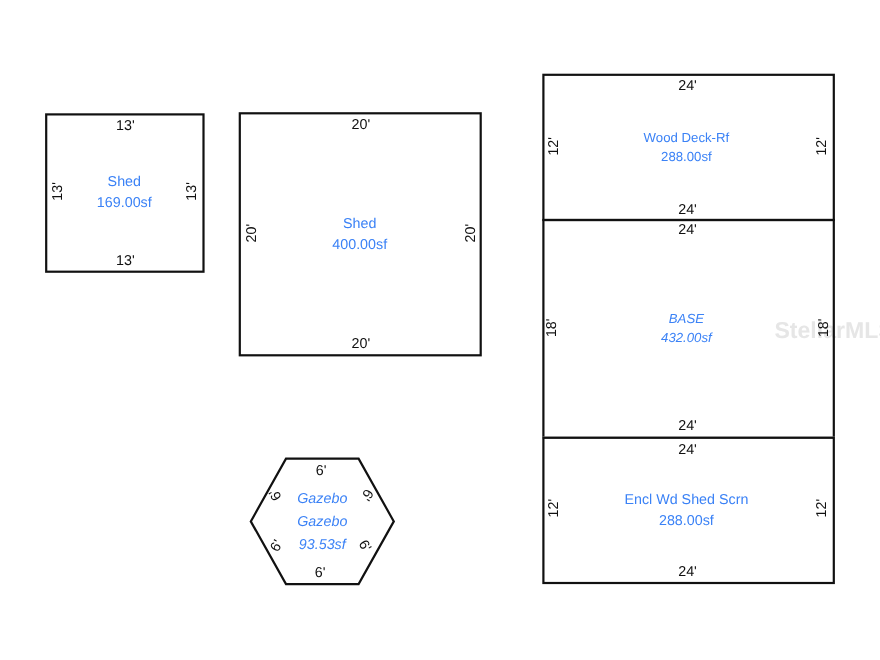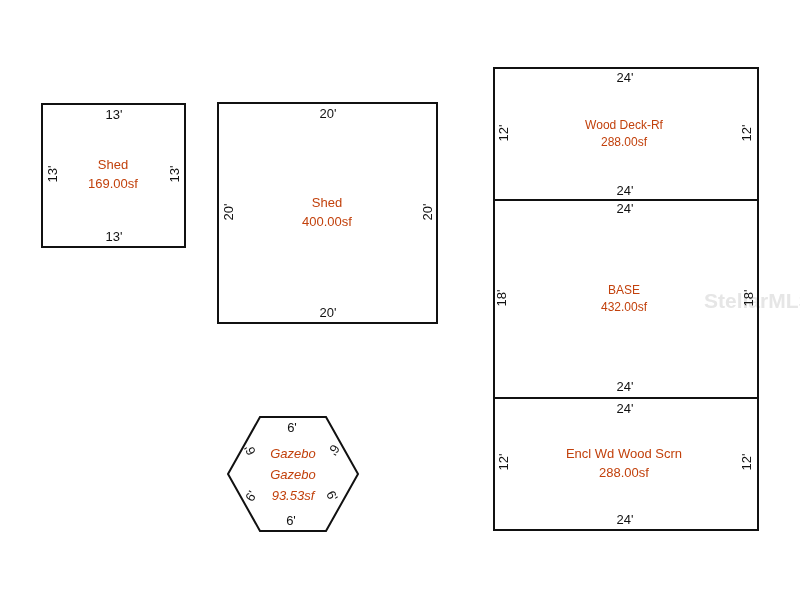--- a/index.html
+++ b/index.html
@@ -4,21 +4,21 @@
 <style>
   html, body { margin: 0; padding: 0; background: #ffffff; }
   body { width: 800px; height: 600px; position: relative; overflow: hidden;
          font-family: "Liberation Sans", sans-serif; color: #111; }
   .shape { position: absolute; box-sizing: border-box; border: 2px solid #111; background: #fff; }
   .lbl { position: absolute; font-size: 13px; line-height: 15px; white-space: nowrap;
          transform: translate(-50%, -50%); color: #111; }
   .lbl.rotL { transform: translate(-50%, -50%) rotate(-90deg); }
   .lbl.rotR { transform: translate(-50%, -50%) rotate(-90deg); }
   .center { position: absolute; text-align: center; transform: translate(-50%, -50%);
-            font-size: 13px; line-height: 19px; color: #c2410c; white-space: nowrap; }
+            font-size: 13px; line-height: 19px; color: #3b82f6; white-space: nowrap; }
   .center.small { font-size: 12px; line-height: 17px; }
   .watermark { position: absolute; left: 704px; top: 289px; font-size: 21px; font-weight: bold;
                color: #e6e6e6; letter-spacing: 0px; white-space: nowrap; z-index: 0; }
   .abs { position: absolute; }
 </style>
 </head>
 <body>
 
 <div class="watermark">StellarMLS</div>
 
@@ -50,32 +50,32 @@
 <div class="center small" style="left:624px; top:134px;">
   <div>Wood Deck-Rf</div>
   <div>288.00sf</div>
 </div>
 
 <div class="shape" style="left:493px; top:199px; width:266px; height:200px; background:transparent;"></div>
 <div class="lbl" style="left:625px; top:208px;">24'</div>
 <div class="lbl" style="left:625px; top:386px;">24'</div>
 <div class="lbl rotL" style="left:501px; top:298px;">18'</div>
 <div class="lbl rotR" style="left:748px; top:298px;">18'</div>
-<div class="center small" style="left:624px; top:299px;">
+<div class="center small" style="left:624px; top:299px;font-style:italic;">
   <div>BASE</div>
   <div>432.00sf</div>
 </div>
 
 <div class="shape" style="left:493px; top:397px; width:266px; height:134px;"></div>
 <div class="lbl" style="left:625px; top:408px;">24'</div>
 <div class="lbl" style="left:625px; top:519px;">24'</div>
 <div class="lbl rotL" style="left:503px; top:462px;">12'</div>
 <div class="lbl rotR" style="left:746px; top:462px;">12'</div>
 <div class="center" style="left:624px; top:463px;">
-  <div>Encl Wd Wood Scrn</div>
+  <div>Encl Wd Shed Scrn</div>
   <div>288.00sf</div>
 </div>
 
 <svg class="abs" style="left:0; top:0;" width="800" height="600">
   <polygon points="260,417 326,417 358,474 326,531 260,531 228,474" fill="none" stroke="#111" stroke-width="2"></polygon>
 </svg>
 <div class="lbl" style="left:292px; top:427px;">6'</div>
 <div class="lbl" style="left:291px; top:520px;">6'</div>
 <div class="lbl" style="left:250px; top:450px; transform:translate(-50%,-50%) rotate(-120deg);">6'</div>
 <div class="lbl" style="left:334px; top:450px; transform:translate(-50%,-50%) rotate(120deg);">6'</div>

